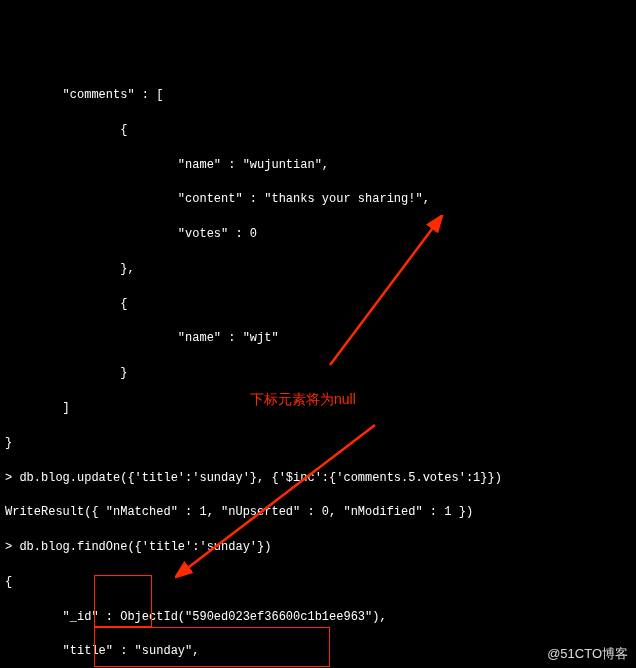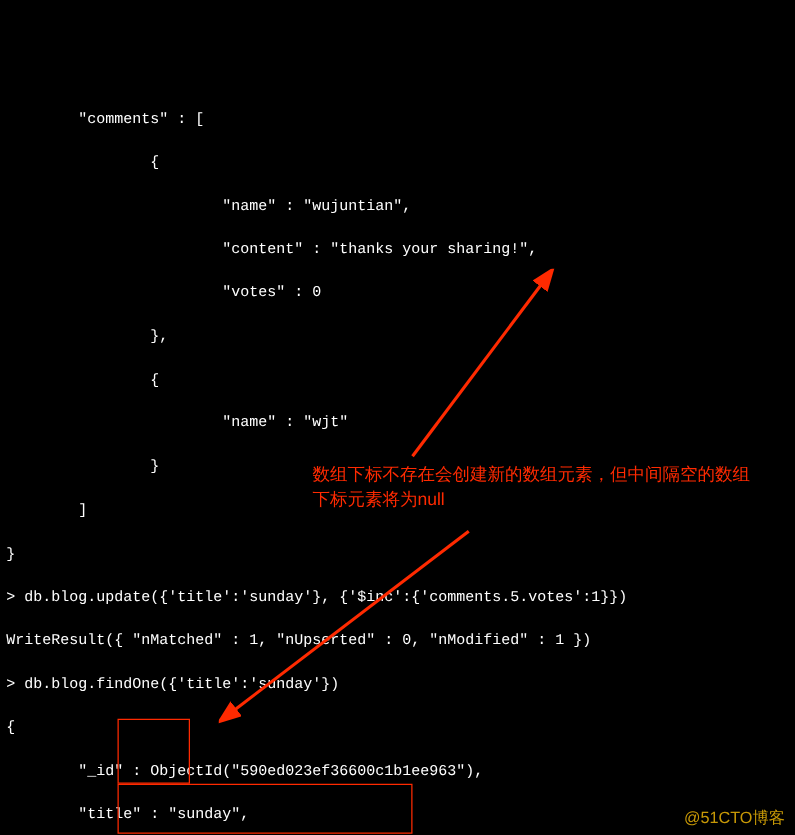--- a/index.html
+++ b/index.html
@@ -36,21 +36,21 @@
     pointer-events: none;
   }
   .hlbox {
     position: absolute;
     border: 1px solid #ff2a00;
   }
   .watermark {
     position: absolute;
     right: 8px;
     bottom: 4px;
-    color: #eab308;
+    color: #ffffff;
     font-family: Arial, sans-serif;
     font-size: 13px;
     opacity: 0.85;
   }
 </style>
 </head>
 <body>
 
 
 
@@ -92,21 +92,21 @@
 
 
 
 
 
 
 </div>
 
 
 <div class="annot" style="left:250px; top:370px; width:380px;">
-  <span>数组下标不存在会创建新的数组元素，但中间隔空的数组</span><br>
+  <br>
   <span>下标元素将为null</span>
 </div>
 
 
 <svg class="arrow" style="left:320px; top:215px;" width="130" height="160">
   <defs>
     <marker id="ah1" markerWidth="10" markerHeight="10" refX="2" refY="3" orient="auto">
       <path d="M0,0 L0,6 L8,3 z" fill="#ff2a00"></path>
     </marker>
   </defs>

